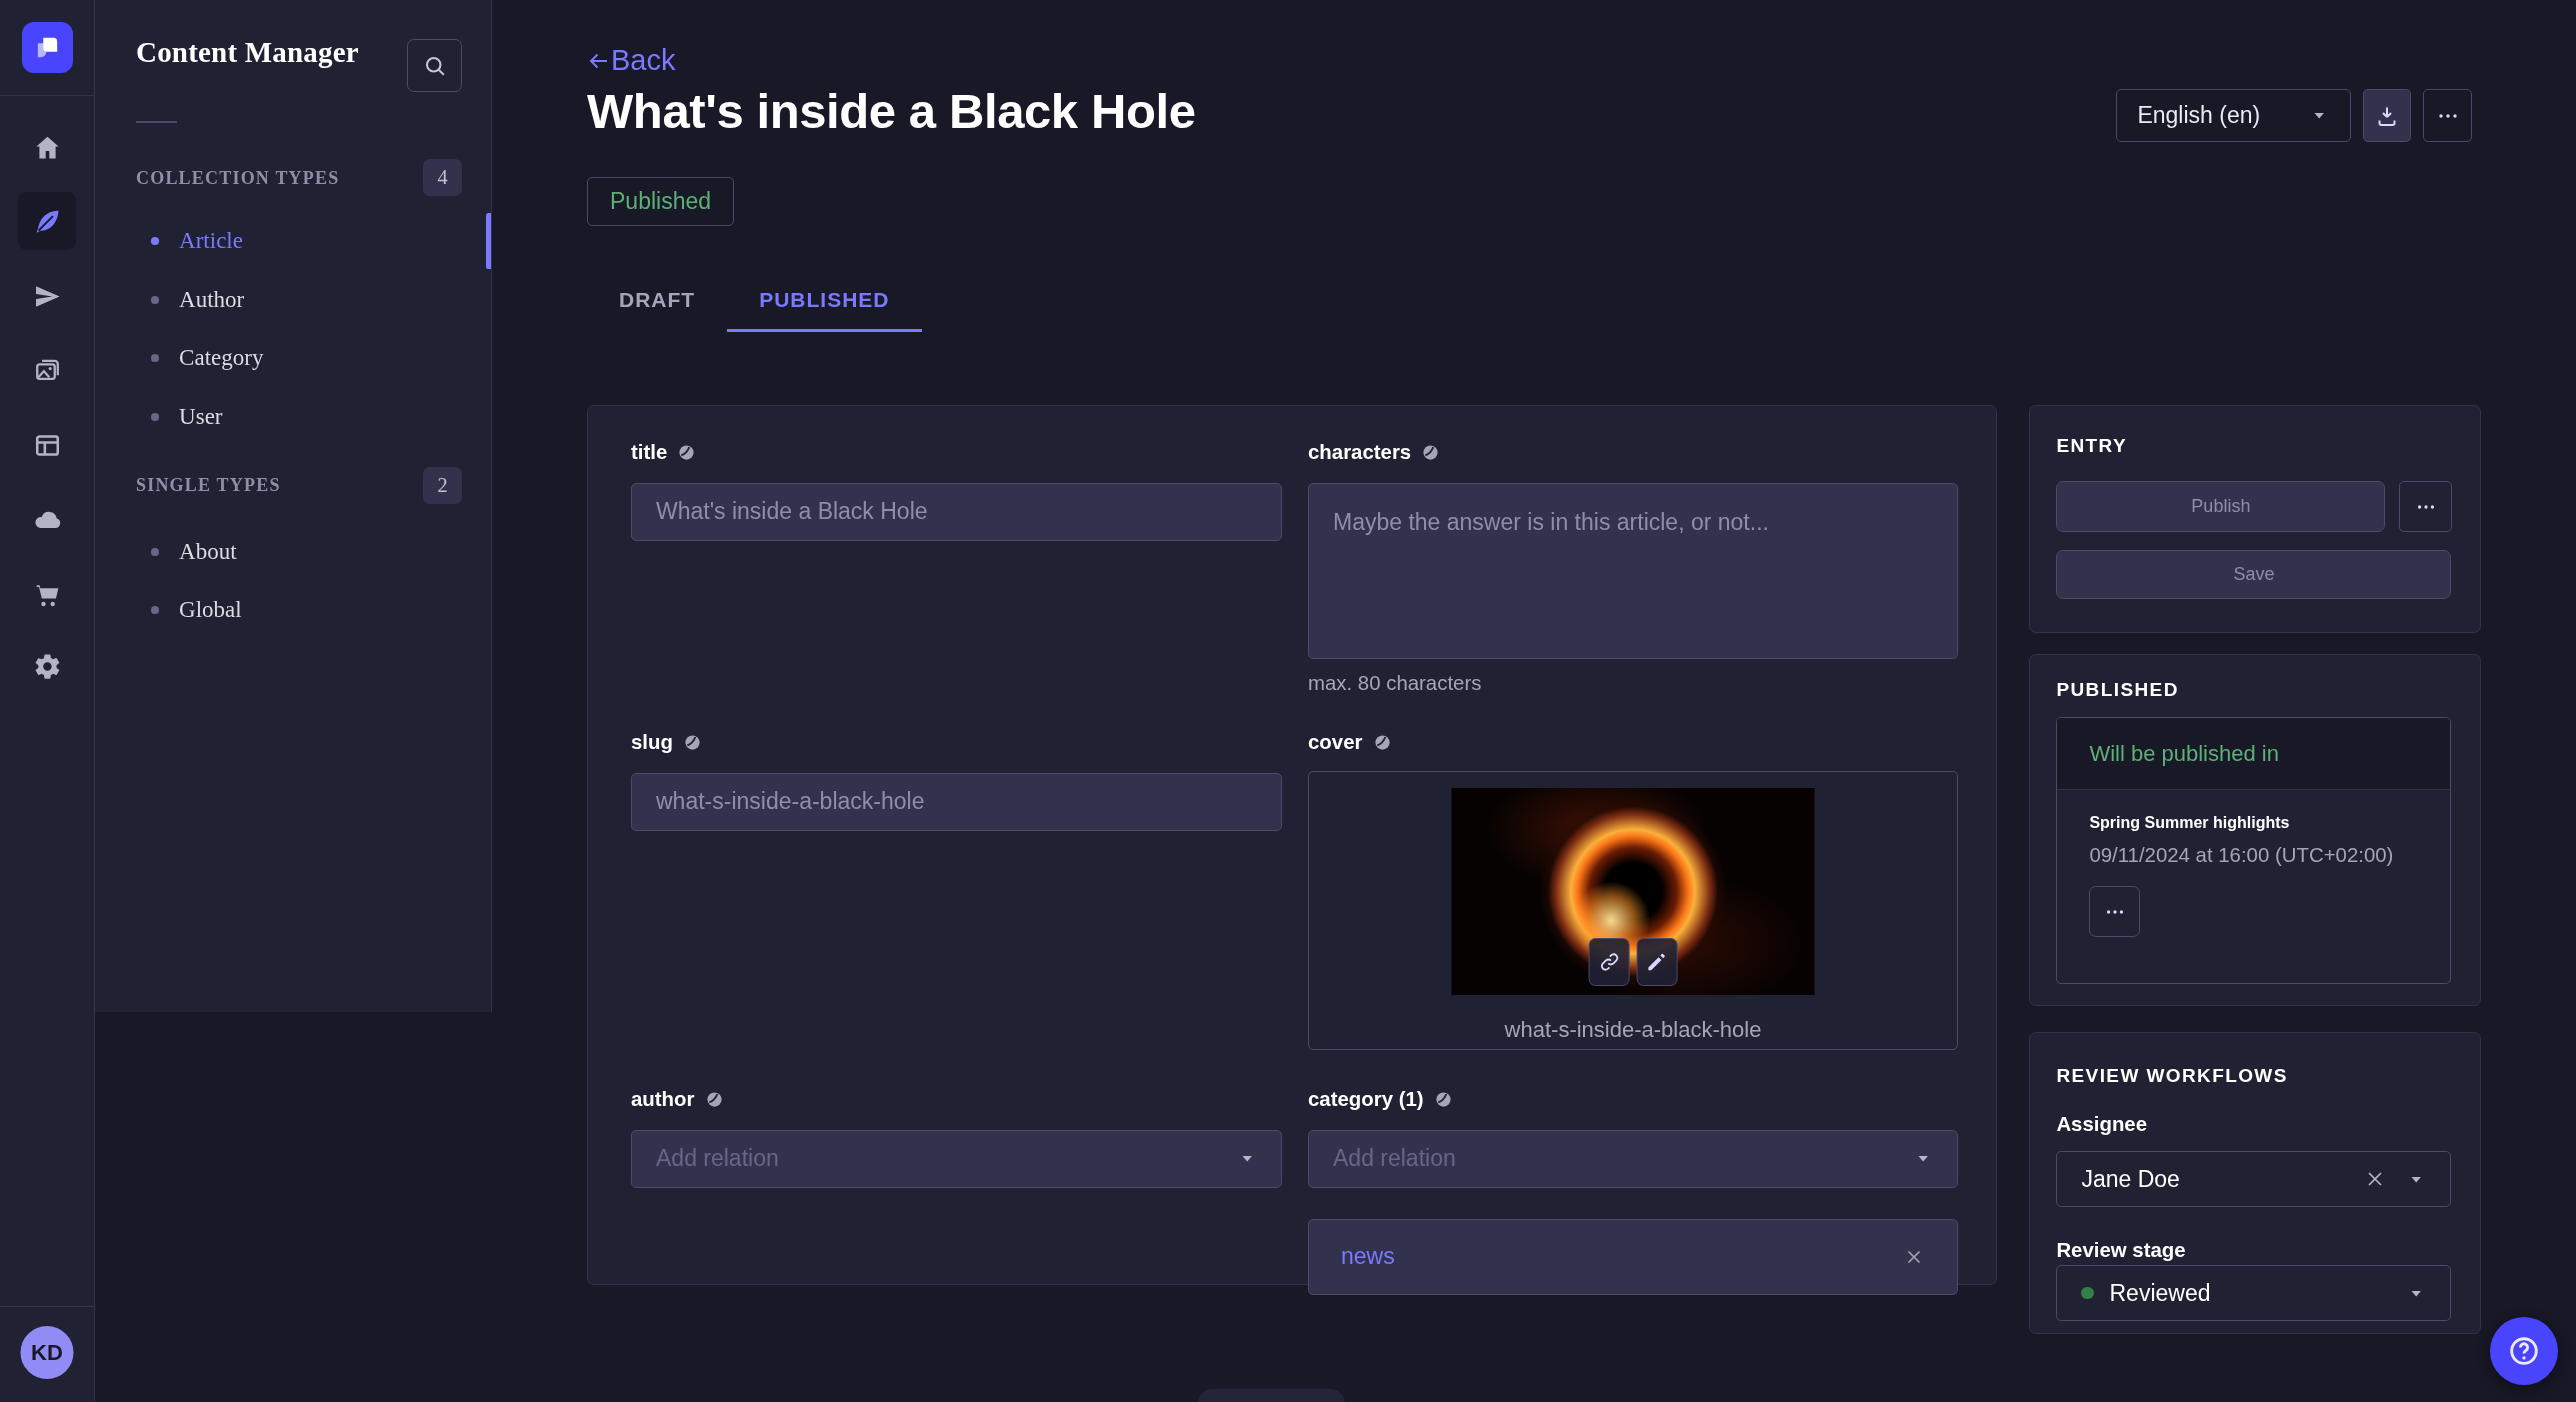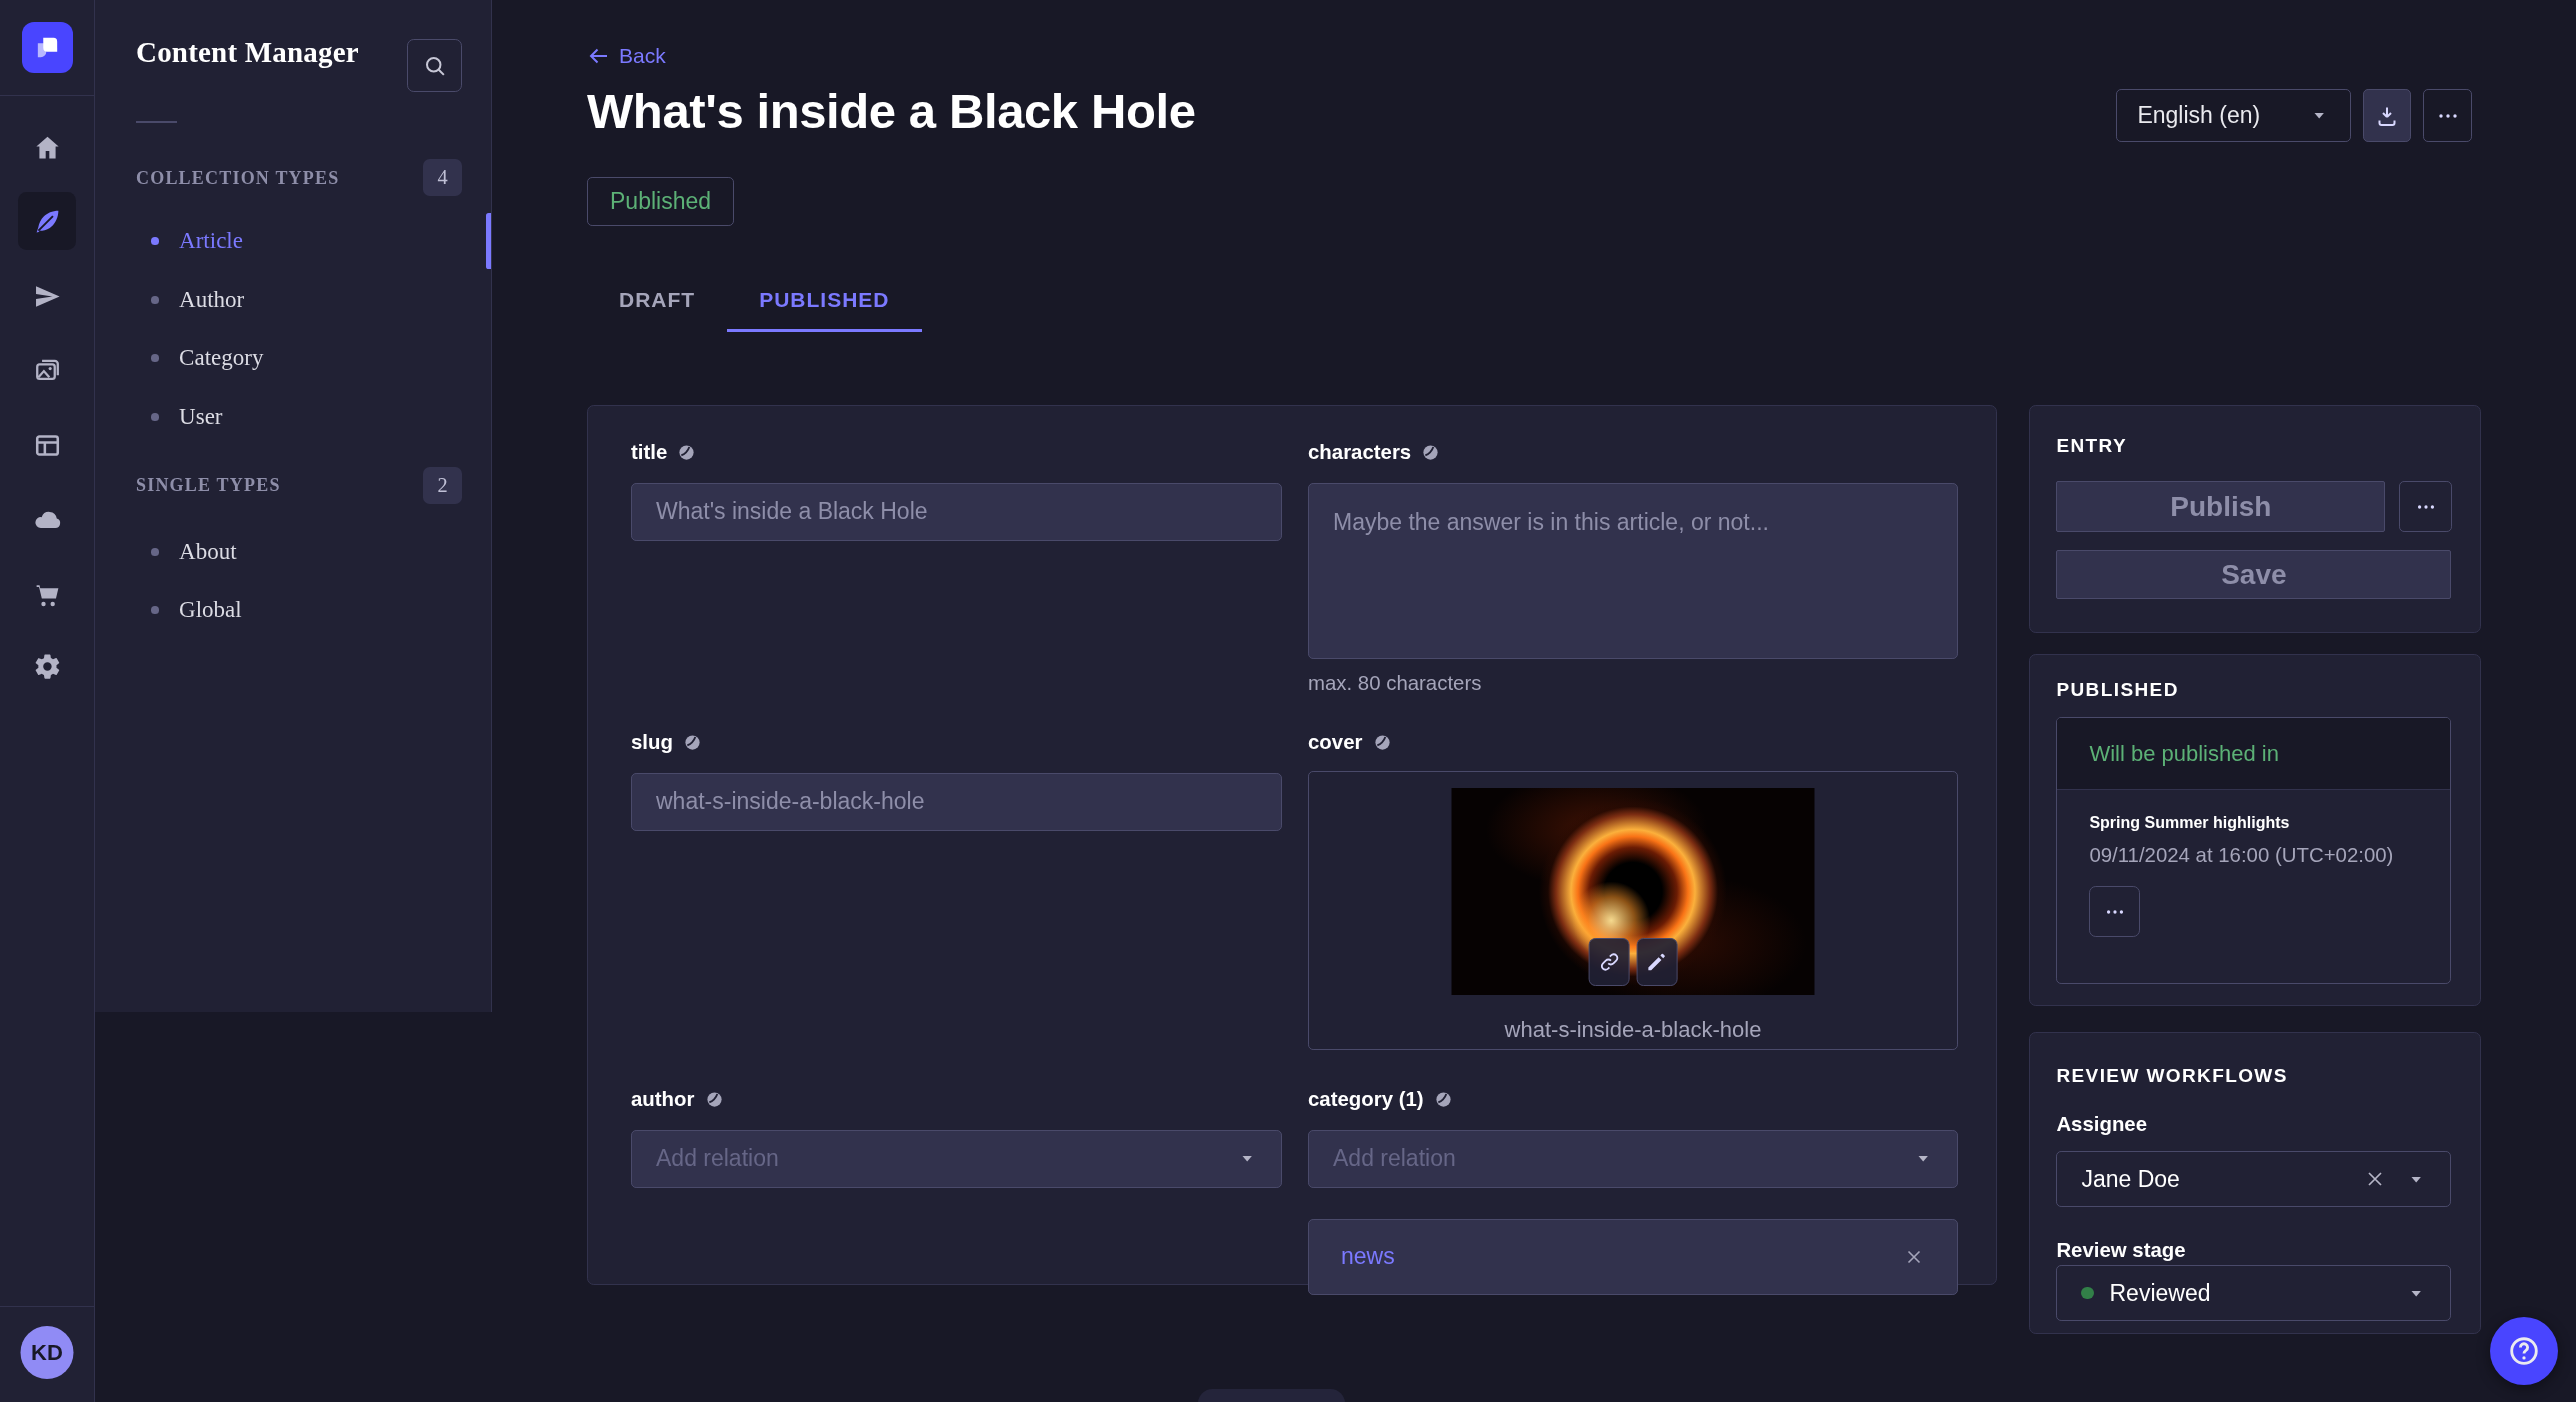--- a/index.html
+++ b/index.html
@@ -34,21 +34,21 @@
   .section-label{position:absolute;left:41px;font-size:18px;font-weight:600;letter-spacing:1.2px;color:var(--text-muted);}
   .count-badge{position:absolute;left:328px;width:39px;height:37px;background:var(--input-bg);border-radius:6.8px;color:#c0c0d6;font-size:20.4px;display:flex;align-items:center;justify-content:center;}
   .subnav-item{position:absolute;left:0;width:100%;height:58px;display:flex;align-items:center;padding-left:56px;font-size:23px;color:var(--nav-item);cursor:pointer;}
   .subnav-item .bullet{width:7.7px;height:7.7px;border-radius:50%;background:var(--text-dim);margin-right:20.4px;flex:none;}
   .subnav-item.active{color:var(--accent);}
   .subnav-item.active .bullet{background:var(--accent);}
   .active-indicator{position:absolute;right:0;top:213px;width:5.1px;height:56px;background:var(--accent);border-radius:2.6px 0 0 2.6px;}
 
   
   .main{position:absolute;left:492px;top:0;right:0;bottom:0;}
-  .back-row{position:absolute;left:95px;top:44px;display:flex;align-items:center;gap:8px;color:var(--accent);font-size:21px;cursor:pointer;text-align:right;}
+  .back-row{position:absolute;left:95px;top:44px;display:flex;align-items:center;gap:0;color:var(--accent);font-size:29px;cursor:pointer;text-align:right;}
   .page-title{position:absolute;left:95px;top:83px;font-size:49px;font-weight:700;letter-spacing:-0.4px;}
   .status-badge{position:absolute;left:95px;top:177px;height:49px;padding:0 22px;border:0.9px solid var(--input-border);border-radius:5.1px;color:var(--success);font-size:23px;display:flex;align-items:center;}
   .tabs{position:absolute;left:95px;top:271px;display:flex;}
   .tab{height:61px;padding:0 32px;font-size:21px;font-weight:600;letter-spacing:1px;color:var(--text-secondary);display:flex;align-items:center;border-bottom:3.4px solid transparent;cursor:pointer;}
   .tab.active{color:var(--accent);border-bottom-color:var(--accent);}
 
   .top-actions{position:absolute;left:1624px;top:89px;display:flex;gap:12px;align-items:center;}
   .locale-select{display:flex;align-items:center;justify-content:space-between;padding:0 20.4px;border:0.9px solid var(--input-border);border-radius:5.1px;width:235px;height:53px;font-size:23px;color:#eaeaef;cursor:pointer;}
   .icon-btn{width:48px;height:53px;border-radius:5.1px;display:flex;align-items:center;justify-content:center;color:#d9d8ff;cursor:pointer;}
   .icon-btn.filled{background:var(--input-bg);border:0.9px solid var(--input-border);width:48px;}
@@ -80,21 +80,21 @@
   .cover-action{width:41px;height:48px;border-radius:6.8px;background:rgba(33,33,52,.92);border:0.9px solid var(--input-border);color:#d9d8ff;display:flex;align-items:center;justify-content:center;cursor:pointer;}
   .cover-caption{position:absolute;left:0;right:0;top:245px;text-align:center;font-size:22px;color:var(--text-secondary);}
 
   .relation-item{margin-top:31px;height:76px;background:var(--input-bg);border:0.9px solid var(--input-border);border-radius:5.1px;display:flex;align-items:center;justify-content:space-between;padding:0 32px;}
   .relation-name{color:var(--accent);font-size:23px;cursor:pointer;}
   .x-btn{color:var(--text-secondary);cursor:pointer;display:flex;}
 
   
   .side-panel{position:absolute;left:1537px;width:452px;background:var(--surface);border:0.9px solid var(--border);border-radius:6.8px;}
   .panel-heading{position:absolute;left:26.4px;font-size:19px;font-weight:700;letter-spacing:1.4px;color:var(--text-primary);}
-  .btn{background:var(--input-bg);border:0.9px solid var(--input-border);border-radius:2px;color:var(--text-muted);font-size:28px;font-weight:700;display:flex;align-items:center;justify-content:center;position:absolute;cursor:pointer;}
+  .btn{background:var(--input-bg);border:0.9px solid var(--input-border);border-radius:7px;color:var(--text-muted);font-size:18px;font-weight:400;display:flex;align-items:center;justify-content:center;position:absolute;cursor:pointer;}
   .sq-btn{border:0.9px solid var(--input-border);border-radius:5.1px;color:#d9d8ff;display:flex;align-items:center;justify-content:center;position:absolute;background:transparent;cursor:pointer;}
 
   .release-card{position:absolute;left:26.4px;top:62px;width:395px;height:267px;border:0.9px solid var(--input-border);border-radius:5.1px;overflow:hidden;}
   .release-banner{height:72px;background:var(--canvas);border-bottom:0.9px solid var(--border);display:flex;align-items:center;padding:0 32px;color:var(--success);font-size:22px;}
   .release-name{margin:24px 32px 8px;font-size:16px;font-weight:700;color:var(--text-primary);}
   .release-date{margin:12px 32px 0;font-size:20.4px;color:var(--text-secondary);}
   .release-more{margin:19px 0 0 32px;width:51px;height:51px;border:0.9px solid var(--input-border);border-radius:6.8px;color:#d9d8ff;display:flex;align-items:center;justify-content:center;cursor:pointer;}
 
   .side-label{position:absolute;left:26.4px;font-size:20.4px;font-weight:700;color:var(--text-primary);}
   .side-combo{position:absolute;left:26.4px;width:395px;height:56px;border:0.9px solid var(--input-border);border-radius:5.1px;display:flex;align-items:center;justify-content:space-between;padding:0 24px;font-size:23px;color:var(--text-primary);cursor:pointer;}

